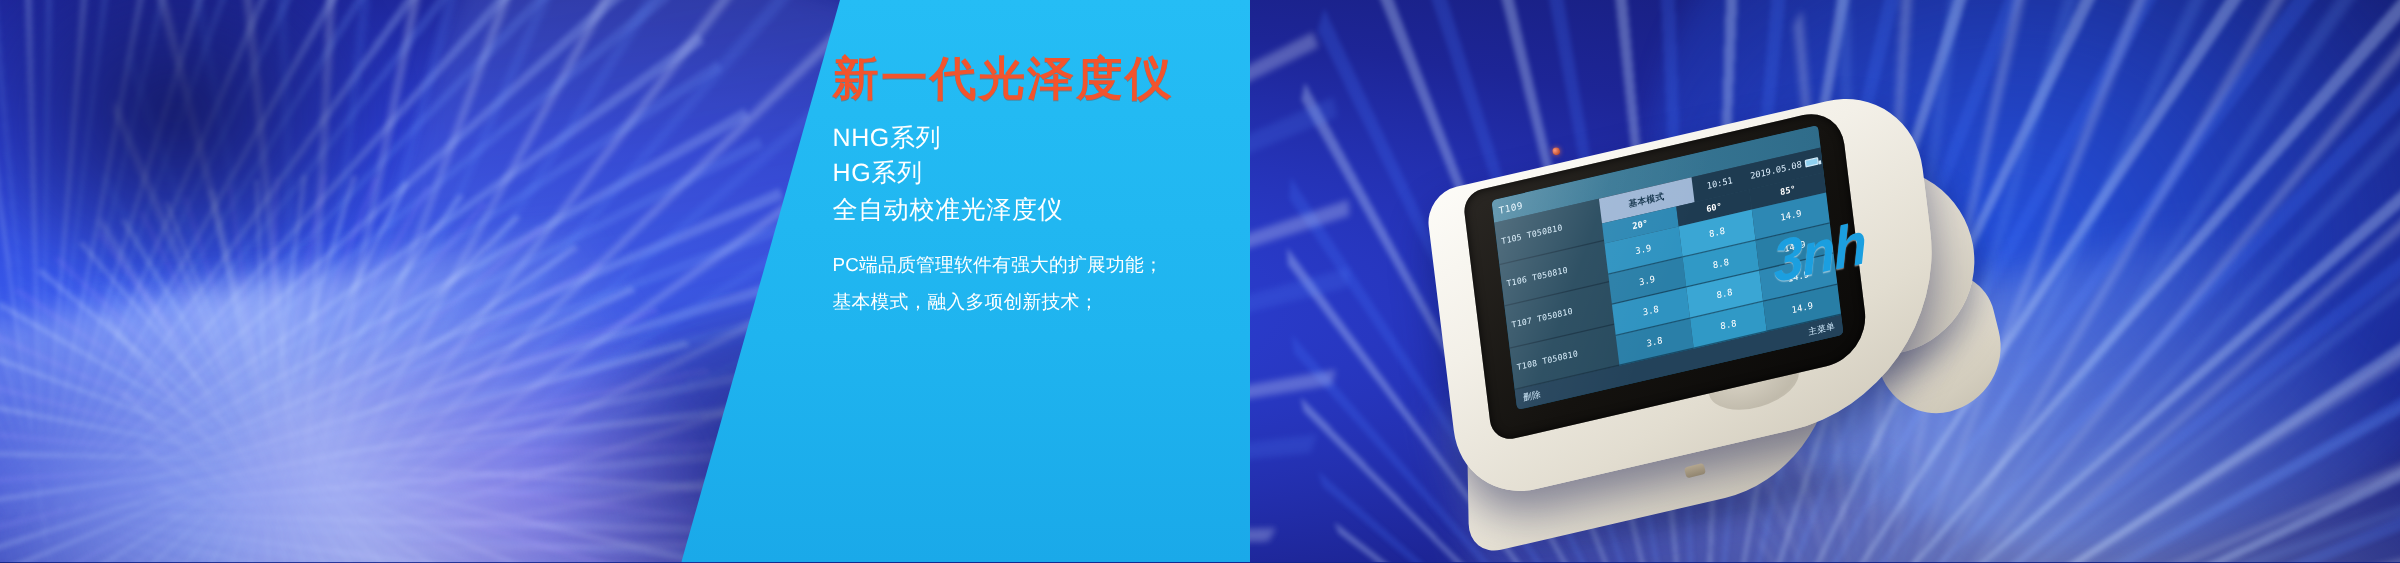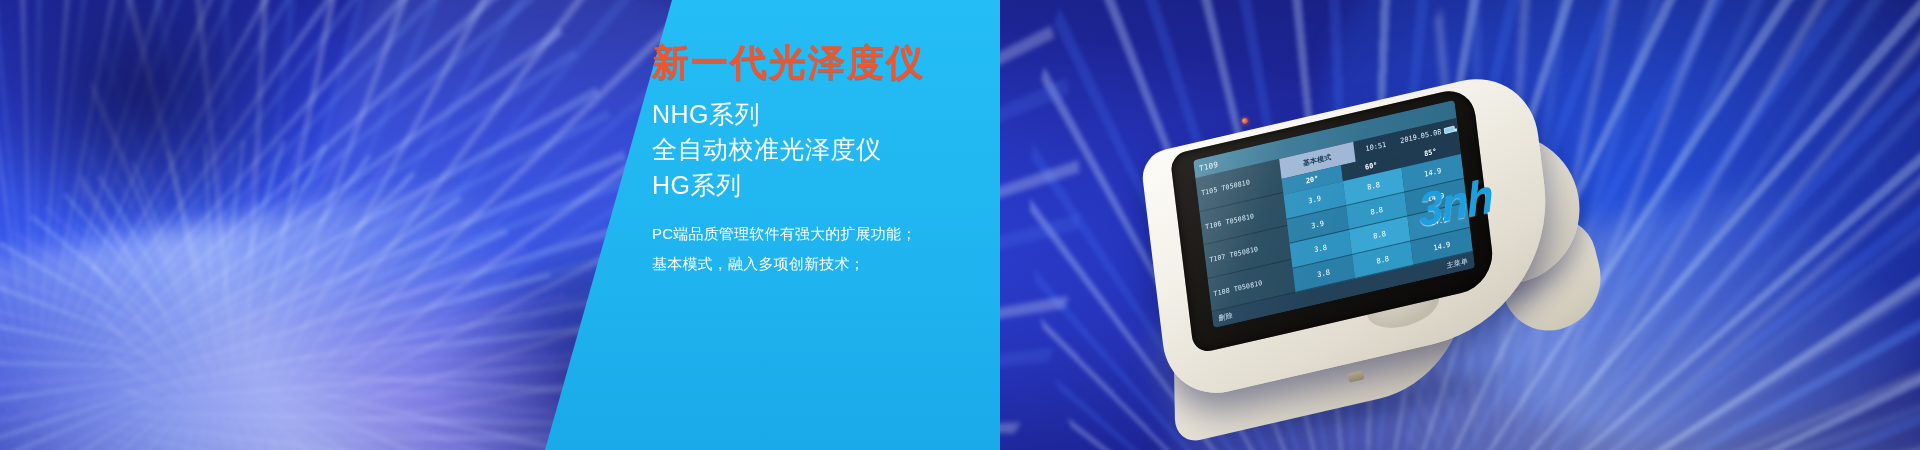--- a/index.html
+++ b/index.html
@@ -92,28 +92,28 @@
      background:linear-gradient(60deg,rgba(255,255,255,0) 0%,rgba(200,222,255,.45) 50%,rgba(255,255,255,0) 85%);
      filter:blur(14px);transform:rotate(-14deg);}
   .diagshade{position:absolute;left:300px;top:-40px;width:420px;height:560px;
      background:linear-gradient(150deg,rgba(140,170,255,.20),rgba(60,70,190,0));
      transform:rotate(18deg);filter:blur(10px);}
   .cyan-panel-fade{position:absolute;left:0;top:0;width:1000px;height:450px;
     background:linear-gradient(180deg,#25bdf5 0%,#1fb4ef 60%,#1aa9e9 100%);
     clip-path:polygon(672px 0, 1000px 0, 1000px 450px, 545px 450px);}
 
   
-  .copy{position:absolute;left:652px;top:44px;width:430px;z-index:6;}
+  .copy{position:absolute;left:666px;top:44px;width:430px;z-index:6;}
   .headline{
     font-size:37px;font-weight:bold;letter-spacing:2px;color:#f3542c;
     line-height:1.05;white-space:nowrap;margin:0 0 14px 0;
     text-shadow:0 1px 0 rgba(160,40,10,.35);
   }
   .subline{
-    font-size:25px;color:#ffffff;line-height:1.42;white-space:nowrap;
+    font-size:20px;color:#ffffff;line-height:1.42;white-space:nowrap;
     letter-spacing:.5px;font-weight:400;
   }
   .desc{margin-top:16px;}
   .descline{
     font-size:15px;color:#ffffff;line-height:1.95;white-space:nowrap;letter-spacing:.2px;
   }
 
   
   .device-wrap{position:absolute;left:1030px;top:-10px;width:560px;height:470px;z-index:5;}
 
@@ -235,22 +235,22 @@
     <div class="diagshade"></div>
     <div class="lightband"></div>
     <div class="lightband2"></div>
   </div>
 
   <div class="cyan-panel-fade"></div>
 
   <div class="copy">
     <div class="headline">新一代光泽度仪</div>
     <div class="subline">NHG系列</div>
+    <div class="subline">HG系列</div>
     <div class="subline">全自动校准光泽度仪</div>
-    <div class="subline">HG系列</div>
     <div class="desc">
       <div class="descline">PC端品质管理软件有强大的扩展功能；</div>
       <div class="descline">基本模式，融入多项创新技术；</div>
     </div>
   </div>
 
   <div class="device-wrap">
     <div class="shadow-under"></div>
     <div class="nose-tip"></div>
     <div class="body-base"></div>

